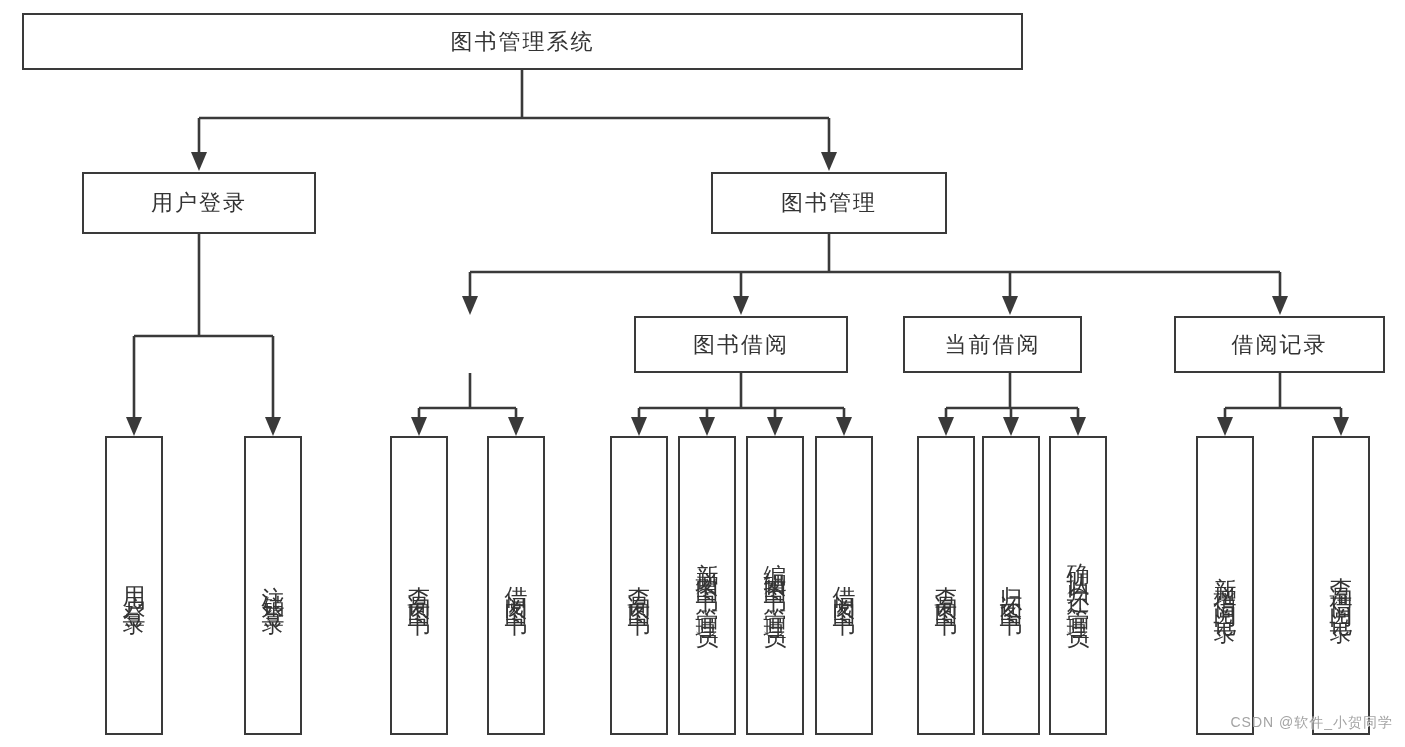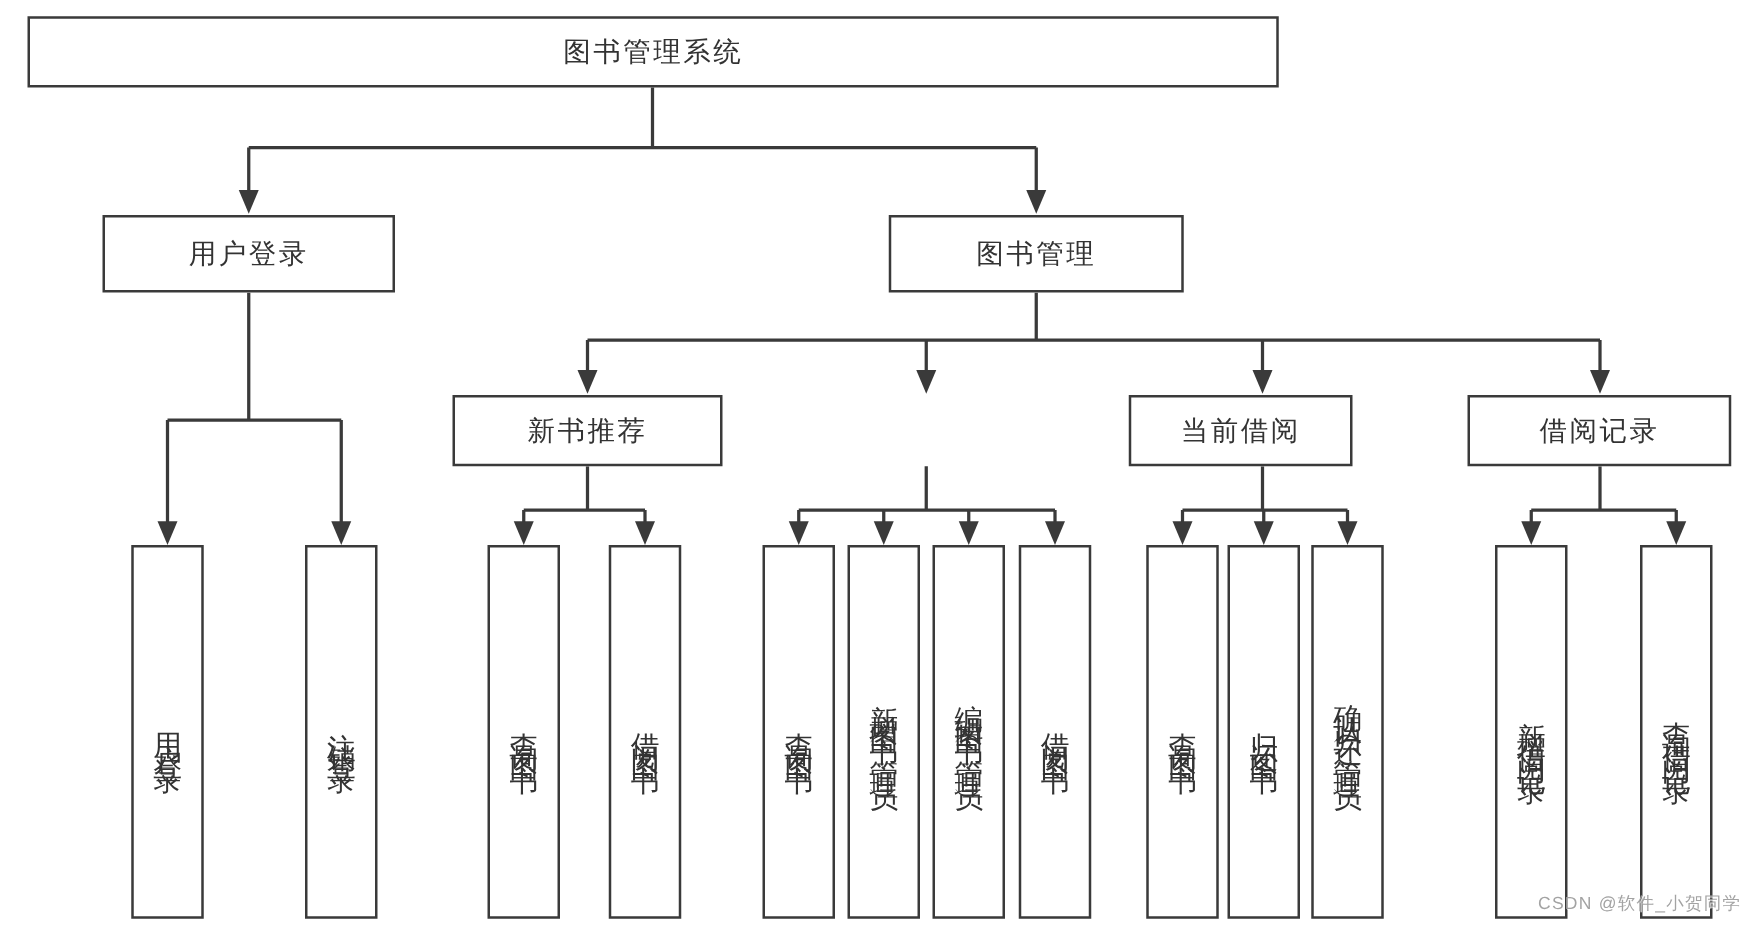--- a/index.html
+++ b/index.html
@@ -135,22 +135,22 @@
     <span>图书管理系统</span>
   </div>
 
   <div class="node" style="left:82px; top:172px; width:234px; height:62px;">
     <span>用户登录</span>
   </div>
   <div class="node" style="left:711px; top:172px; width:236px; height:62px;">
     <span>图书管理</span>
   </div>
 
-  <div class="node" style="left:362px; top:316px; width:216px; height:57px;">
-    <span>新书推荐</span>
+  <div class="node" style="left:634px; top:316px; width:214px; height:57px;">
+    <span>图书借阅</span>
   </div>
   <div class="node" style="left:903px; top:316px; width:179px; height:57px;">
     <span>当前借阅</span>
   </div>
   <div class="node" style="left:1174px; top:316px; width:211px; height:57px;">
     <span>借阅记录</span>
   </div>
 
   <div class="leaf" style="left:105px;">
     <span class="vtext">用户登录</span>

